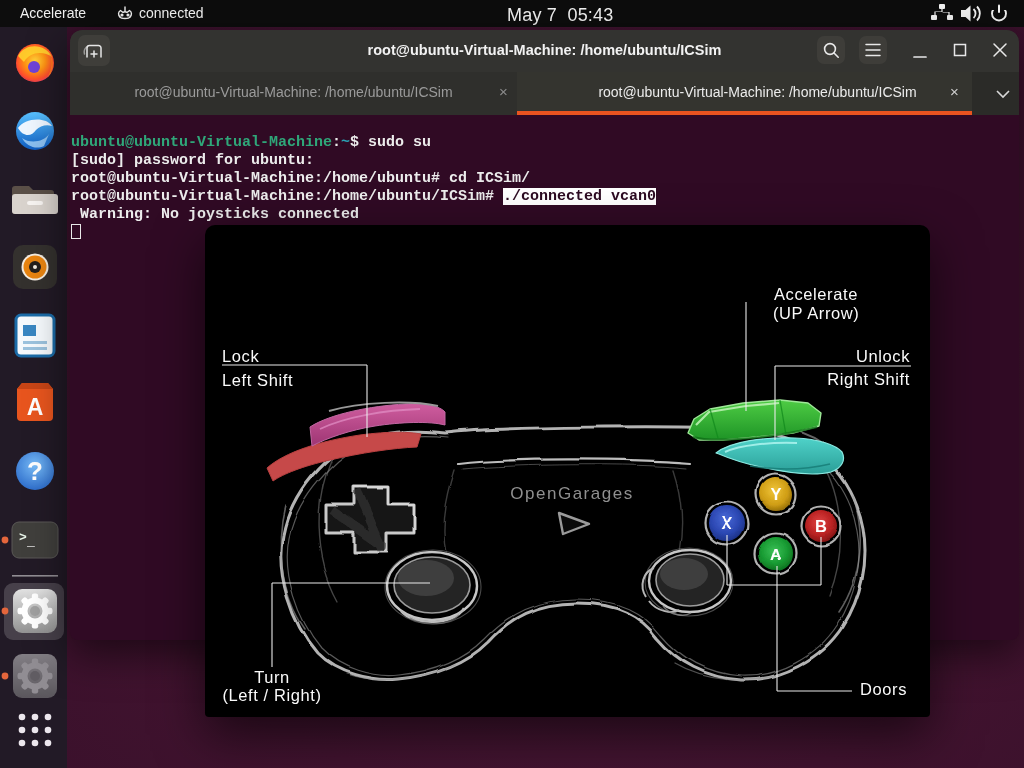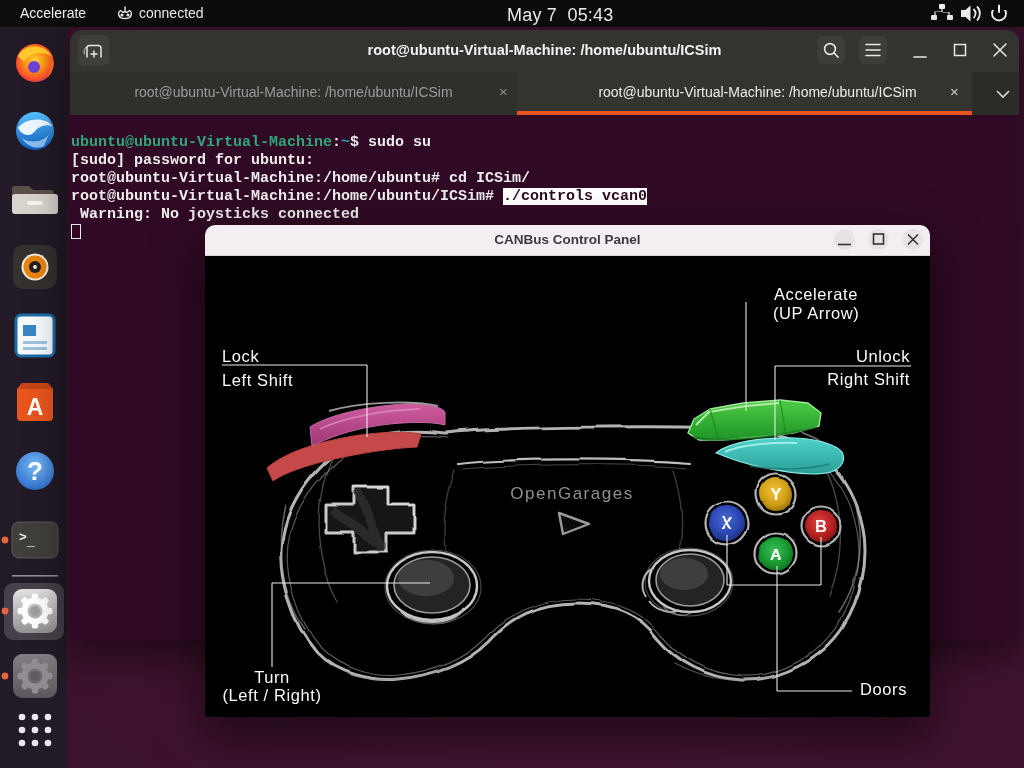--- a/index.html
+++ b/index.html
@@ -205,38 +205,25 @@
       <span class="tabx" style="left:433px;color:#cfcfcf">×</span>
       </div>
     <div class="oline"></div>
     <svg class="chev" width="47" height="43">
         <path d="M25 19 l6 6 l6-6" stroke="#d8d8d8" stroke-width="1.6" fill="none"></path>
       </svg>
   </div>
   <pre><span class="pgreen">ubuntu@ubuntu-Virtual-Machine</span>:<span class="pteal">~</span>$ sudo su
 [sudo] password for ubuntu: 
 root@ubuntu-Virtual-Machine:/home/ubuntu# cd ICSim/
-root@ubuntu-Virtual-Machine:/home/ubuntu/ICSim# <span class="hl">./controls vcan0</span>
+root@ubuntu-Virtual-Machine:/home/ubuntu/ICSim# <span class="hl">./connected vcan0</span>
  Warning: No joysticks connected
 <span class="cur"></span></pre>
 </div>
 <div id="can">
-  <div class="cbar">
-    <div class="ctitle">CANBus Control Panel</div>
-    <div class="cbtn" style="left:629px"></div>
-    <div class="cbtn" style="left:663px"></div>
-    <div class="cbtn" style="left:697px"></div>
-    <svg width="725" height="30" style="position:absolute">
-      <g stroke="#333" stroke-width="1.6" fill="none">
-        <path d="M633 19.5 h13"></path>
-        <rect x="668.5" y="9" width="10" height="10"></rect>
-        <path d="M703 9.5 l10 10 M713 9.5 l-10 10"></path>
-      </g>
-    </svg>
-  </div>
   <svg class="art" width="725" height="461" viewBox="0 0 725 461">
   <defs>
     <radialGradient id="yg" cx="45%" cy="40%" r="65%">
       <stop offset="0%" stop-color="#f0c43a"></stop>
           <stop offset="65%" stop-color="#cf9d14"></stop>
           <stop offset="100%" stop-color="#8a660a"></stop>
     </radialGradient>
     <radialGradient id="xg" cx="45%" cy="40%" r="65%">
       <stop offset="0%" stop-color="#4a6ad8"></stop>
           <stop offset="60%" stop-color="#2b47b2"></stop>

